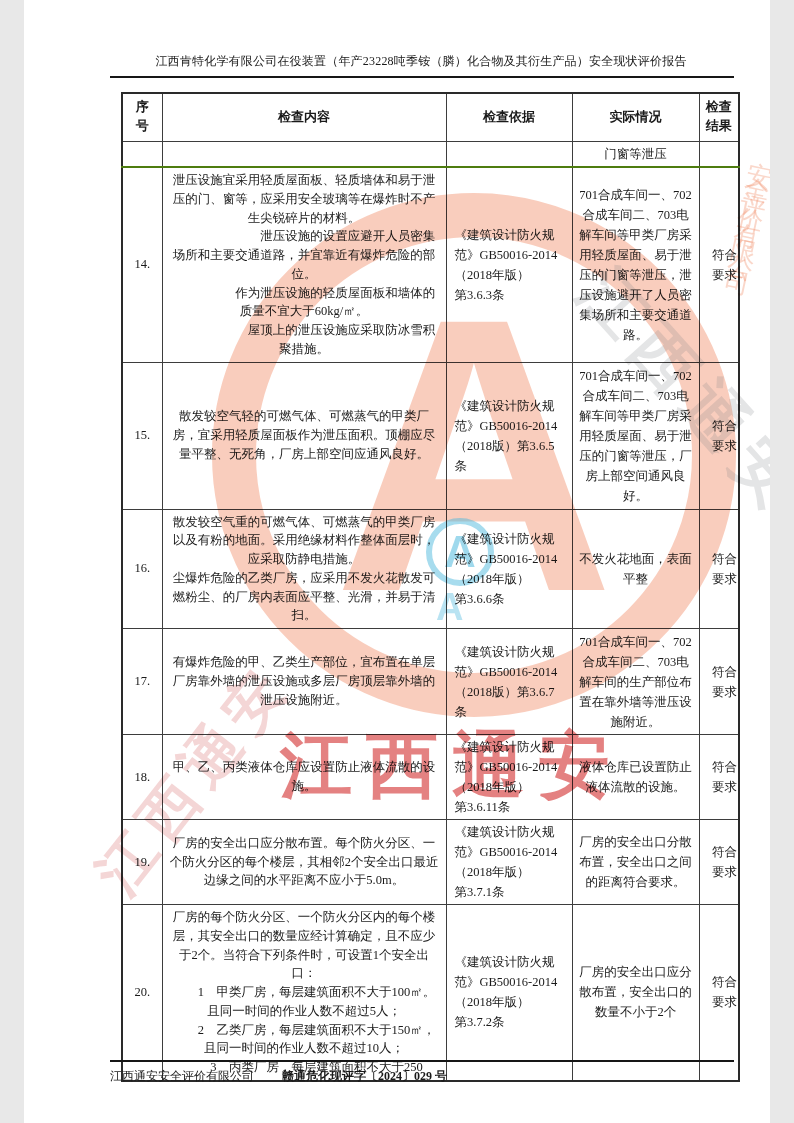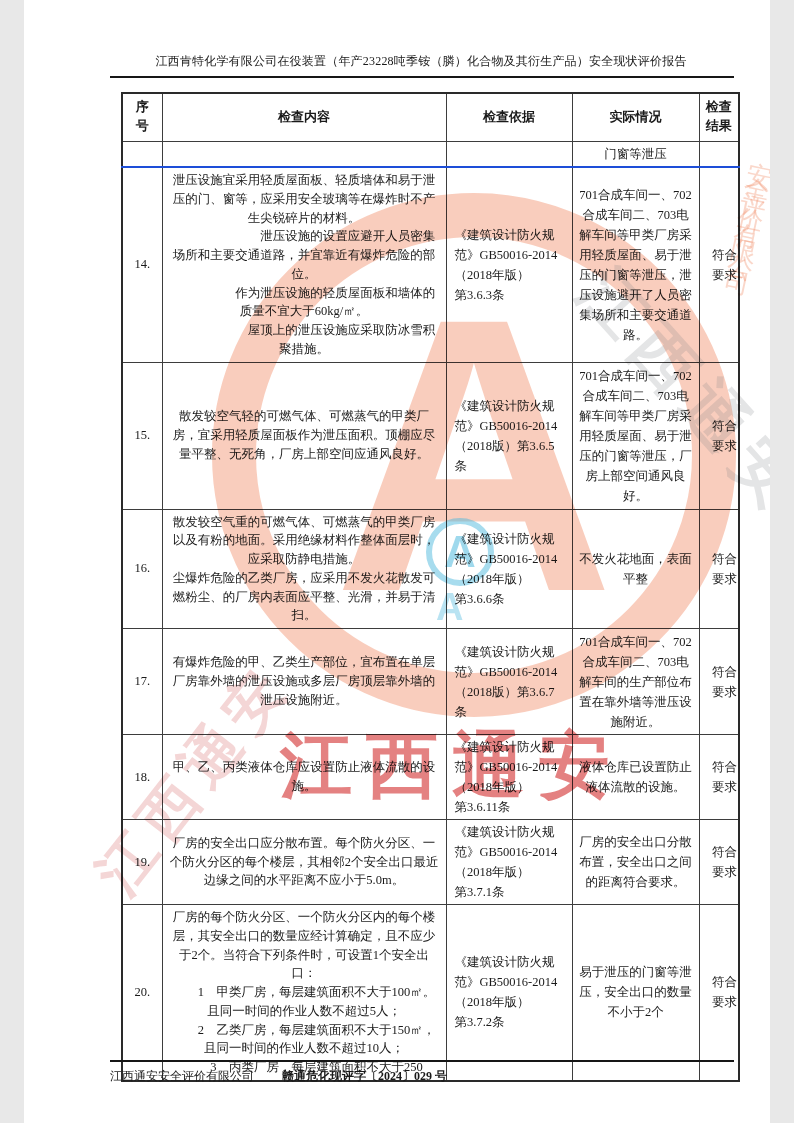--- a/index.html
+++ b/index.html
@@ -10,21 +10,21 @@
     font-family:"Liberation Serif","DejaVu Serif",serif; color:#1a1a1a;
   }
   .doc-header { position:absolute; top:53px; left:70px; width:654px; text-align:center; font-size:12px; letter-spacing:0.2px; }
   .header-rule { position:absolute; top:76px; left:86px; width:624px; border-top:2px solid #161616; }
 
   table.report { position:absolute; top:92px; left:97px; width:617px; border-collapse:collapse; table-layout:fixed; border:2px solid #2a2a2a; font-size:12.5px; }
   .report th, .report td { border:1px solid #3d3d3d; vertical-align:middle; }
   .report th { font-weight:bold; font-size:13px; text-align:center; white-space:pre-wrap; line-height:1.45; }
   tr.hdr { height:48px; }
   tr.cont { height:26px; }
-  tr.cont td { border-bottom:2px solid #1d4ed8; }
+  tr.cont td { border-bottom:2px solid #4d7c0f; }
   .c-no { text-align:center; }
   .c-content { text-align:center; padding:3px 7px; white-space:pre-wrap; line-height:1.5; }
   .c-basis { text-align:left; padding:2px 8px; line-height:1.6; white-space:pre-wrap; }
   .c-actual { text-align:center; padding:2px 4px; line-height:1.6; white-space:pre-wrap; }
   .c-result { text-align:right; line-height:1.6; padding:1px; }
   tr.r14 { height:180px; }
   tr.r15 { height:147px; }
   tr.r16 { height:115px; }
   tr.r17 { height:106px; }
   tr.r18 { height:77px; }
@@ -132,21 +132,21 @@
         <td class="c-result">符合要求</td>
       </tr>
       <tr class="r20">
         <td class="c-no">20.</td>
         <td class="c-content">厂房的每个防火分区、一个防火分区内的每个楼层，其安全出口的数量应经计算确定，且不应少于2个。当符合下列条件时，可设置1个安全出口：
 　　1　甲类厂房，每层建筑面积不大于100㎡。且同一时间的作业人数不超过5人；
 　　2　乙类厂房，每层建筑面积不大于150㎡，且同一时间的作业人数不超过10人；
 　　3　丙类厂房，每层建筑面积不大于250</td>
         <td class="c-basis">《建筑设计防火规范》GB50016-2014（2018年版）
 第3.7.2条</td>
-        <td class="c-actual">易于泄压的门窗等泄压，安全出口的数量不小于2个</td>
+        <td class="c-actual">厂房的安全出口应分散布置，安全出口的数量不小于2个</td>
         <td class="c-result">符合要求</td>
       </tr>
     </tbody>
   </table>
 
   <div class="footer-rule"></div>
   <div class="doc-footer">
     <span class="footer-left">江西通安安全评价有限公司</span>
     <span class="footer-right">赣通危化现评字〔2024〕029 号</span>
   </div>

